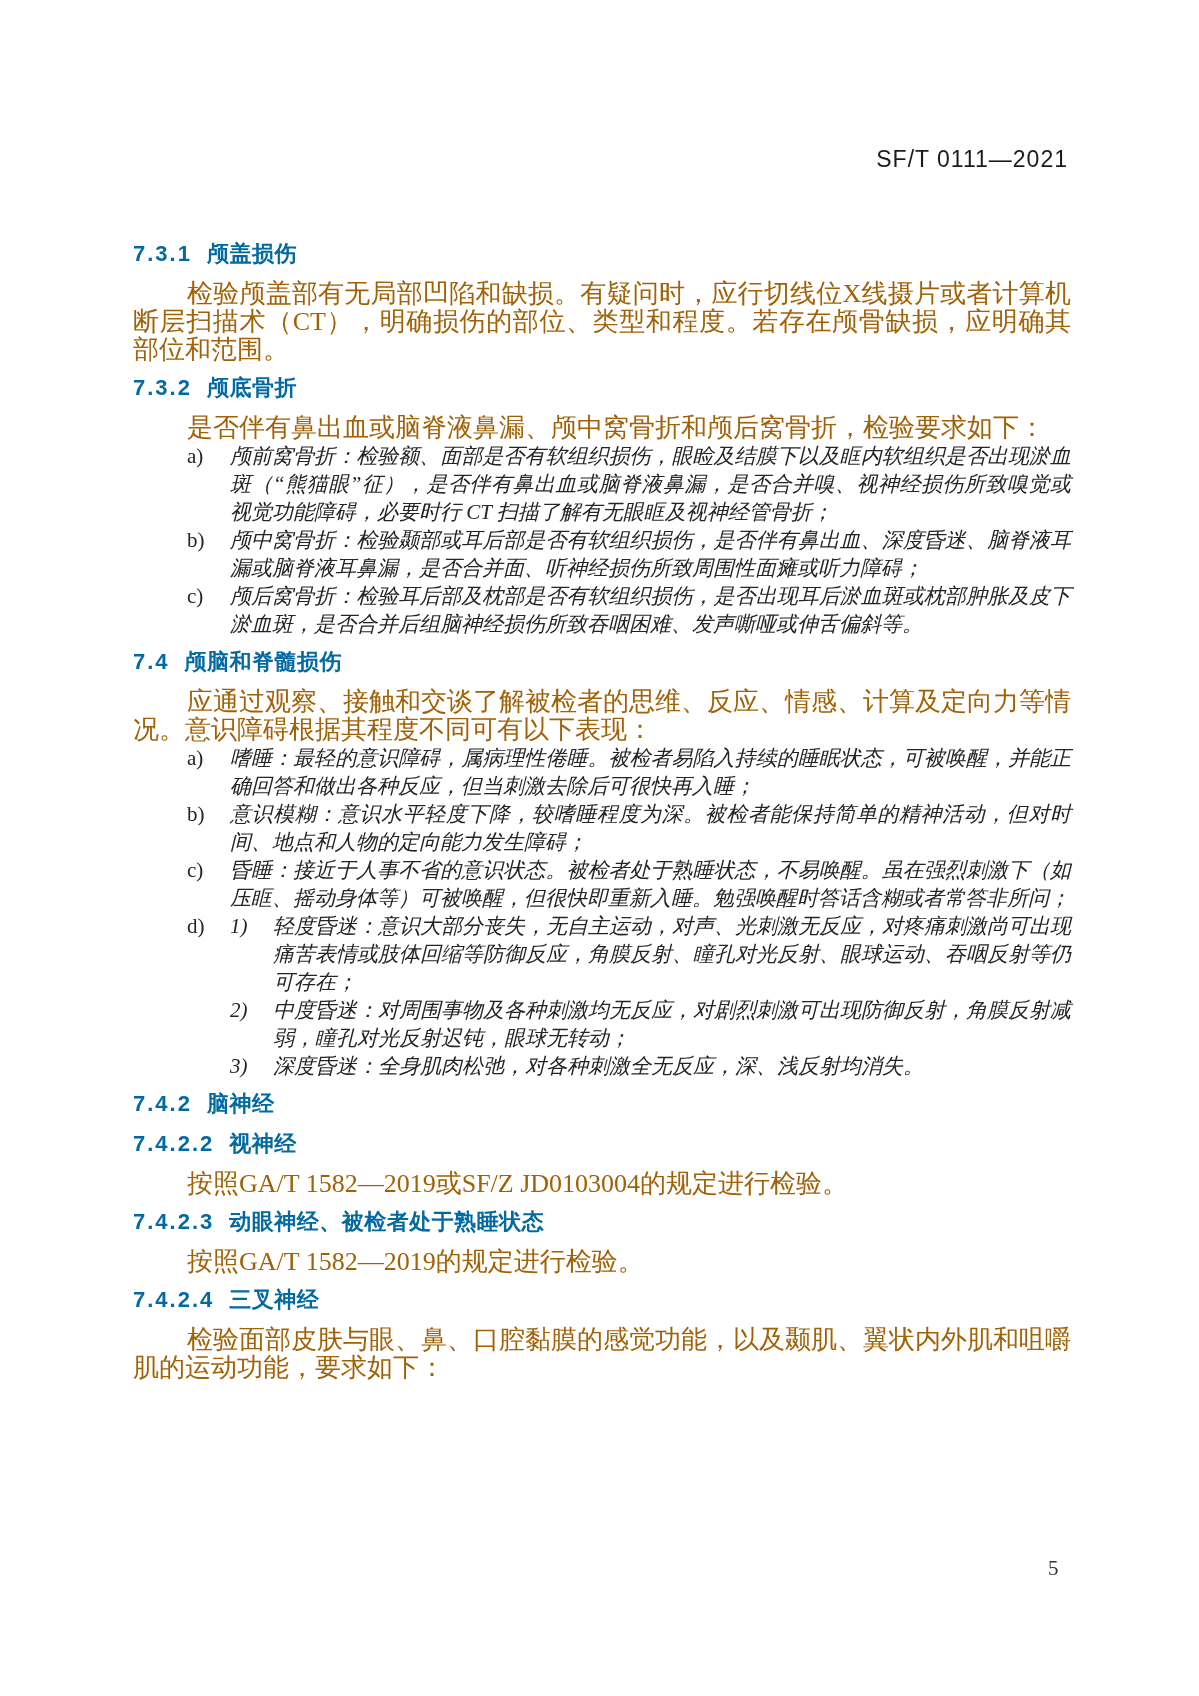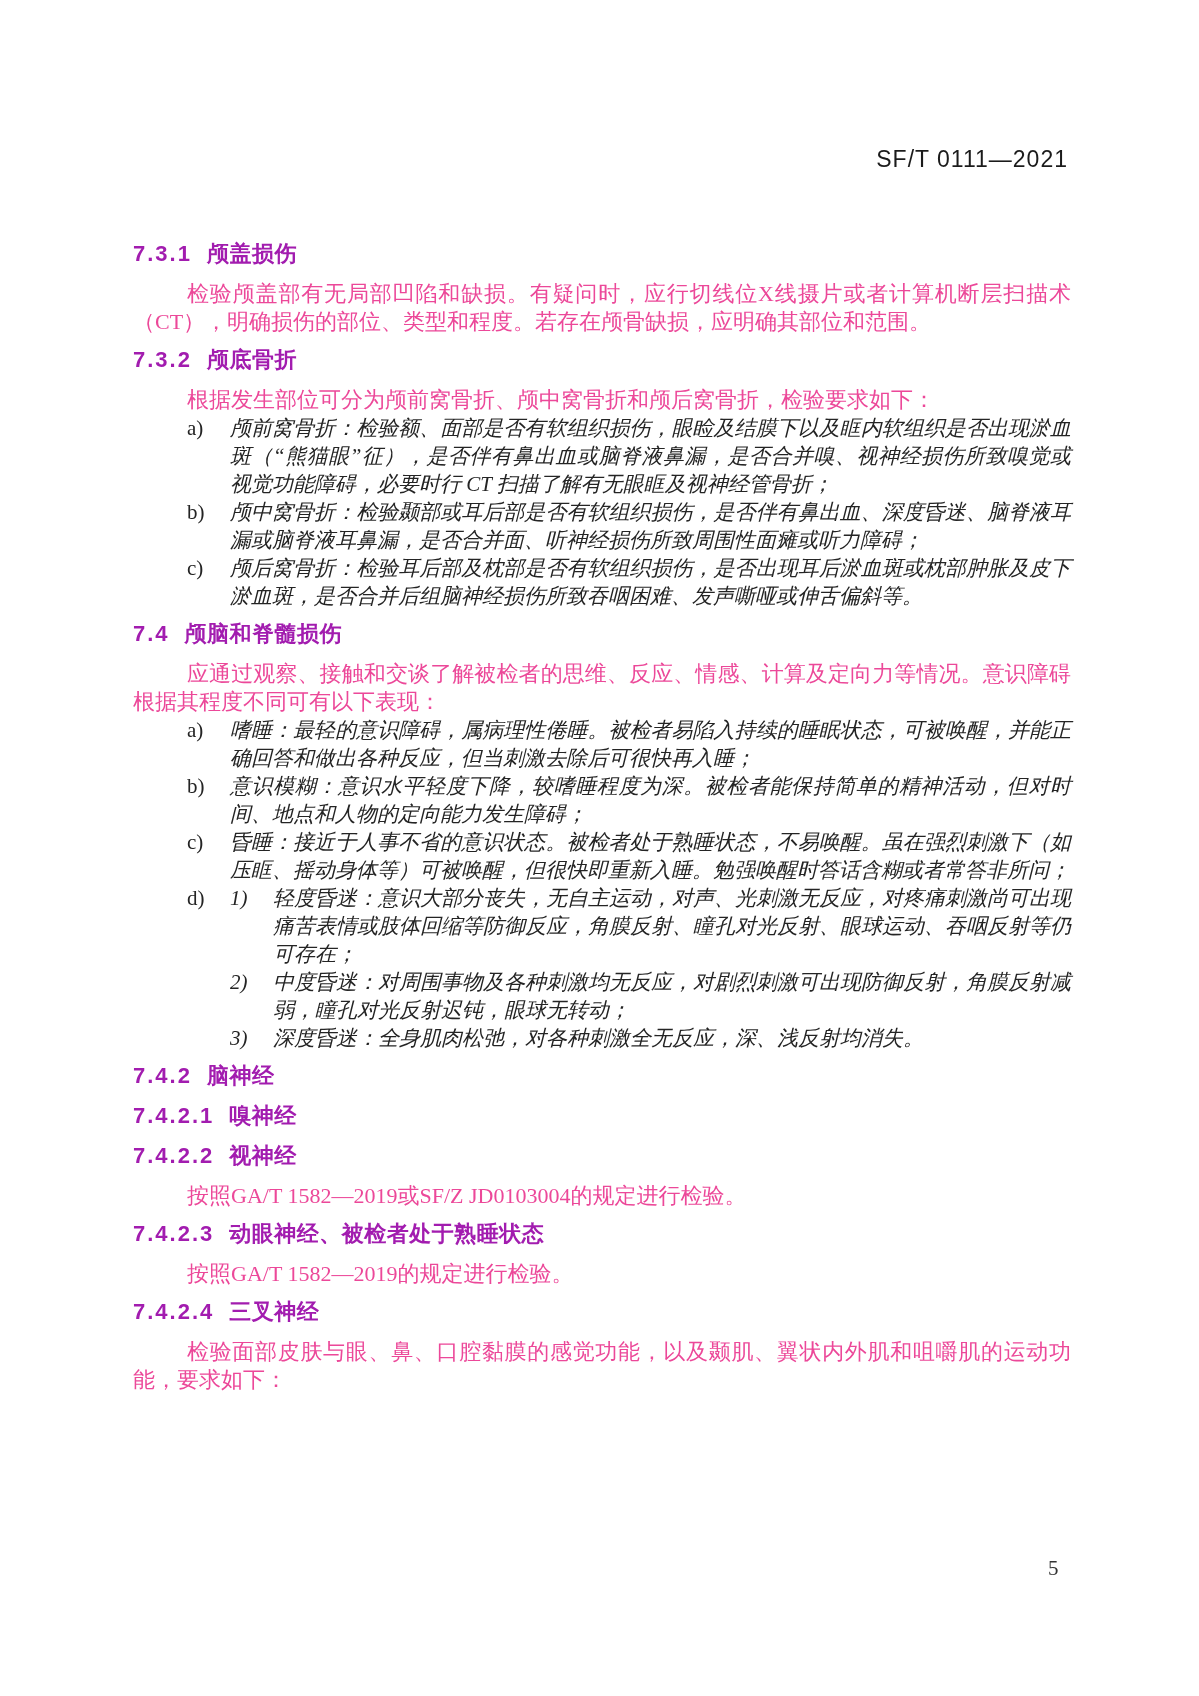--- a/index.html
+++ b/index.html
@@ -35,32 +35,32 @@
   }
 
   .h {
     display: flex;
     align-items: baseline;
     margin: 10px 0 12px 0;
     font-family: "Liberation Sans", "DejaVu Sans", sans-serif;
     font-weight: 700;
     font-size: 22px;
     line-height: 28px;
-    color: #a21caf;
+    color: #0369a1;
     text-align: center;
   }
   .h-num { letter-spacing: 2px; margin-right: 15px; white-space: nowrap; }
   .h-title { letter-spacing: 0.5px; }
 
   .para {
-    font-size: 22px;
+    font-size: 26px;
     line-height: 28px;
     text-align: justify;
     text-indent: 54px;
-    color: #ec4899;
+    color: #a16207;
   }
 
   .list {
     margin-left: 54px;
     font-size: 21px;
     line-height: 28px;
     color: #242424;
   }
   .li { display: flex; align-items: flex-start; }
   .li-m { flex: 0 0 43px; white-space: nowrap; }
@@ -83,21 +83,21 @@
   <main class="content" id="doc-content">
       <h2 class="h">
         <span class="h-num">7.3.1</span>
         <span class="h-title">颅盖损伤</span>
       </h2>
       <p class="para">检验颅盖部有无局部凹陷和缺损。有疑问时，应行切线位X线摄片或者计算机断层扫描术（CT），明确损伤的部位、类型和程度。若存在颅骨缺损，应明确其部位和范围。</p>
       <h2 class="h">
         <span class="h-num">7.3.2</span>
         <span class="h-title">颅底骨折</span>
       </h2>
-      <p class="para">根据发生部位可分为颅前窝骨折、颅中窝骨折和颅后窝骨折，检验要求如下：</p>
+      <p class="para">是否伴有鼻出血或脑脊液鼻漏、颅中窝骨折和颅后窝骨折，检验要求如下：</p>
       <div class="list">
         <div class="li">
           <span class="li-m">a)</span>
           <div class="li-t"><span>颅前窝骨折：检验额、面部是否有软组织损伤，眼睑及结膜下以及眶内软组织是否出现淤血斑（“熊猫眼”征），是否伴有鼻出血或脑脊液鼻漏，是否合并嗅、视神经损伤所致嗅觉或视觉功能障碍，必要时行 CT 扫描了解有无眼眶及视神经管骨折；</span></div>
         </div>
         <div class="li">
           <span class="li-m">b)</span>
           <div class="li-t"><span>颅中窝骨折：检验颞部或耳后部是否有软组织损伤，是否伴有鼻出血、深度昏迷、脑脊液耳漏或脑脊液耳鼻漏，是否合并面、听神经损伤所致周围性面瘫或听力障碍；</span></div>
         </div>
         <div class="li">
@@ -135,24 +135,20 @@
               <span class="li-m">3)</span>
               <div class="li-t"><span>深度昏迷：全身肌肉松弛，对各种刺激全无反应，深、浅反射均消失。</span></div>
             </div></div>
         </div>
       </div>
       <h2 class="h">
         <span class="h-num">7.4.2</span>
         <span class="h-title">脑神经</span>
       </h2>
       <h2 class="h">
-        <span class="h-num">7.4.2.1</span>
-        <span class="h-title">嗅神经</span>
-      </h2>
-      <h2 class="h">
         <span class="h-num">7.4.2.2</span>
         <span class="h-title">视神经</span>
       </h2>
       <p class="para">按照GA/T 1582—2019或SF/Z JD0103004的规定进行检验。</p>
       <h2 class="h">
         <span class="h-num">7.4.2.3</span>
         <span class="h-title">动眼神经、被检者处于熟睡状态</span>
       </h2>
       <p class="para">按照GA/T 1582—2019的规定进行检验。</p>
       <h2 class="h">

